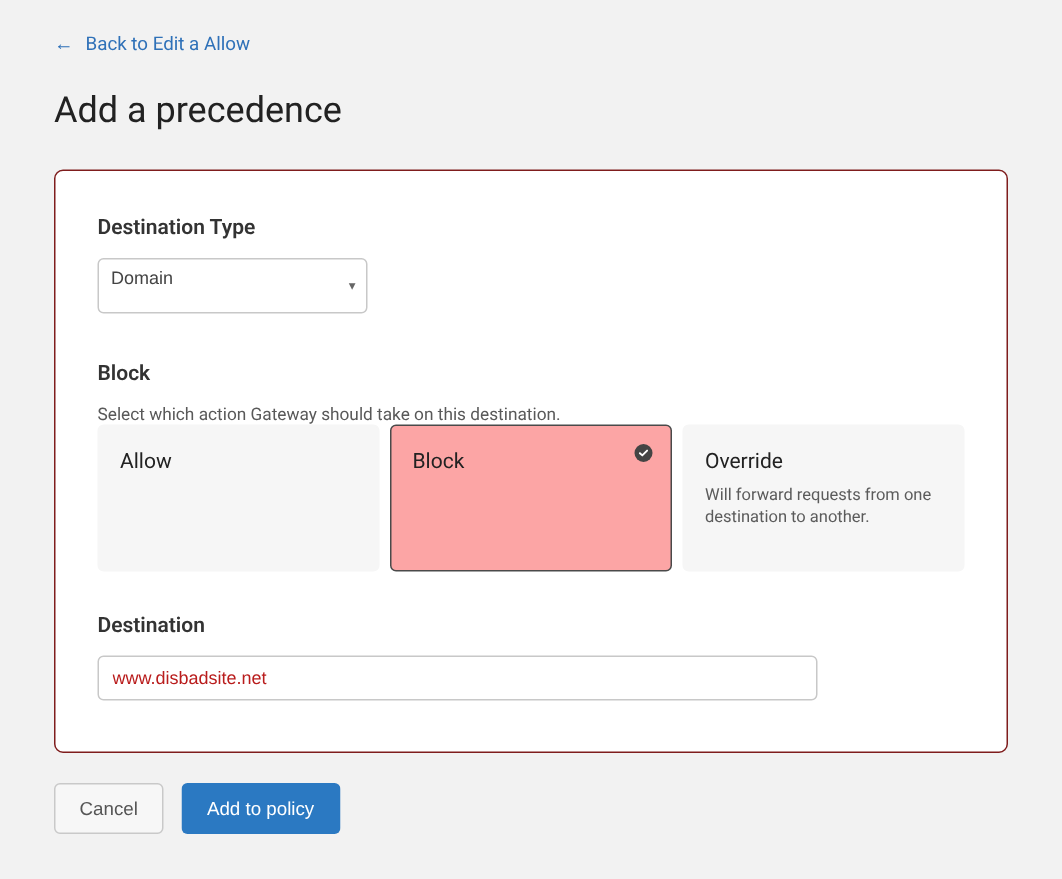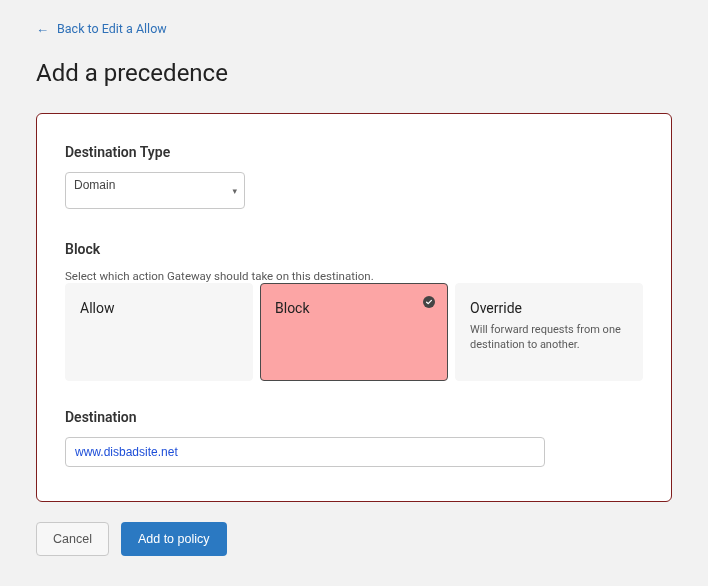--- a/index.html
+++ b/index.html
@@ -131,21 +131,21 @@
     .dest-section {
       margin-top: 28px;
     }
     .text-input {
       width: 480px;
       max-width: 100%;
       border: 1px solid #c8c8c8;
       border-radius: 4px;
       padding: 7px 9px;
       font-size: 12px;
-      color: #1d4ed8;
+      color: #b91c1c;
       background: #fff;
     }
     .footer-actions {
       margin-top: 20px;
       display: flex;
       gap: 12px;
     }
     .btn {
       border-radius: 4px;
       font-size: 12.5px;

